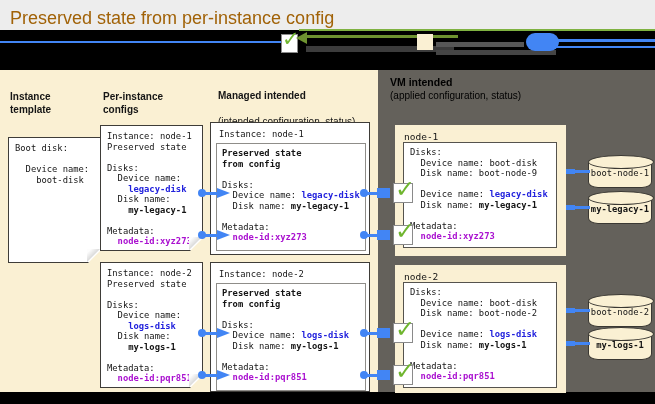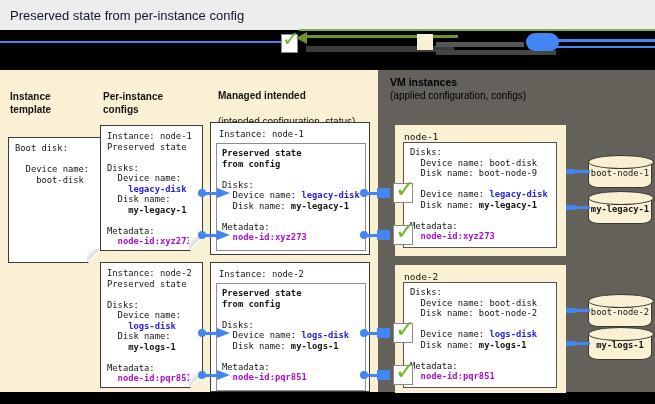--- a/index.html
+++ b/index.html
@@ -1,21 +1,21 @@
 <!DOCTYPE html>
 <html><head>
 <meta charset="utf-8">
 <style>
   *{box-sizing:border-box;margin:0;padding:0}
   html,body{background:#fff}
   .stage{position:relative;width:655px;height:404px;overflow:hidden;background:#fff;
          font-family:"Liberation Sans",sans-serif}
   
   .titlebar{position:absolute;left:0;top:0;width:655px;height:30px;background:#EDEDED}
-  .title{position:absolute;left:10px;top:8px;font-size:13px;color:#0f172a}
+  .title{position:absolute;left:10px;top:8px;font-size:18px;color:#a16207}
   .band{position:absolute;left:0;top:30px;width:655px;height:40px;background:#000}
   .bottombar{position:absolute;left:0;top:392px;width:655px;height:12px;background:#000}
   
   .main-left{position:absolute;left:0;top:70px;width:378px;height:322px;background:#FAF0D3}
   .main-right{position:absolute;left:378px;top:70px;width:277px;height:322px;background:#64615B}
   
   .col-h{position:absolute;font-size:10px;font-weight:bold;color:#151515;line-height:13px;white-space:pre-line}
   .col-h .note{font-weight:normal}
   .vm-h{position:absolute;left:390px;top:76px;font-size:10.5px;font-weight:bold;color:#000;line-height:13px}
   .vm-h .note{font-weight:normal;font-size:10px}
@@ -98,22 +98,22 @@
   <div class="col-h" style="left:103px;top:90px;width:90px">Per-instance
 configs</div>
   <div class="col-h" style="left:10px;top:90px;width:80px">Instance
 template</div>
   <div class="col-h" style="left:218px;top:76px;width:158px">
     <div>Managed intended</div>
     <div class="note">(intended configuration, status)</div>
     <div>autogenerated</div>
   </div>
   <div class="vm-h">
-    <div>VM instances</div>
-    <div class="note">(applied configuration, configs)</div>
+    <div>VM intended</div>
+    <div class="note">(applied configuration, status)</div>
   </div>
 
   <div class="card paper pad" style="left:8px;top:137px;width:93px;height:126px">
       <div class="cl"><span>Boot disk:</span></div>
       <div class="cl">&nbsp;</div>
       <div class="cl"><span>  Device name:</span></div>
       <div class="cl"><span>    boot-disk</span></div>
     </div>
 
   <div class="card paper pad" style="left:100px;top:125px;width:103px;height:126px">

